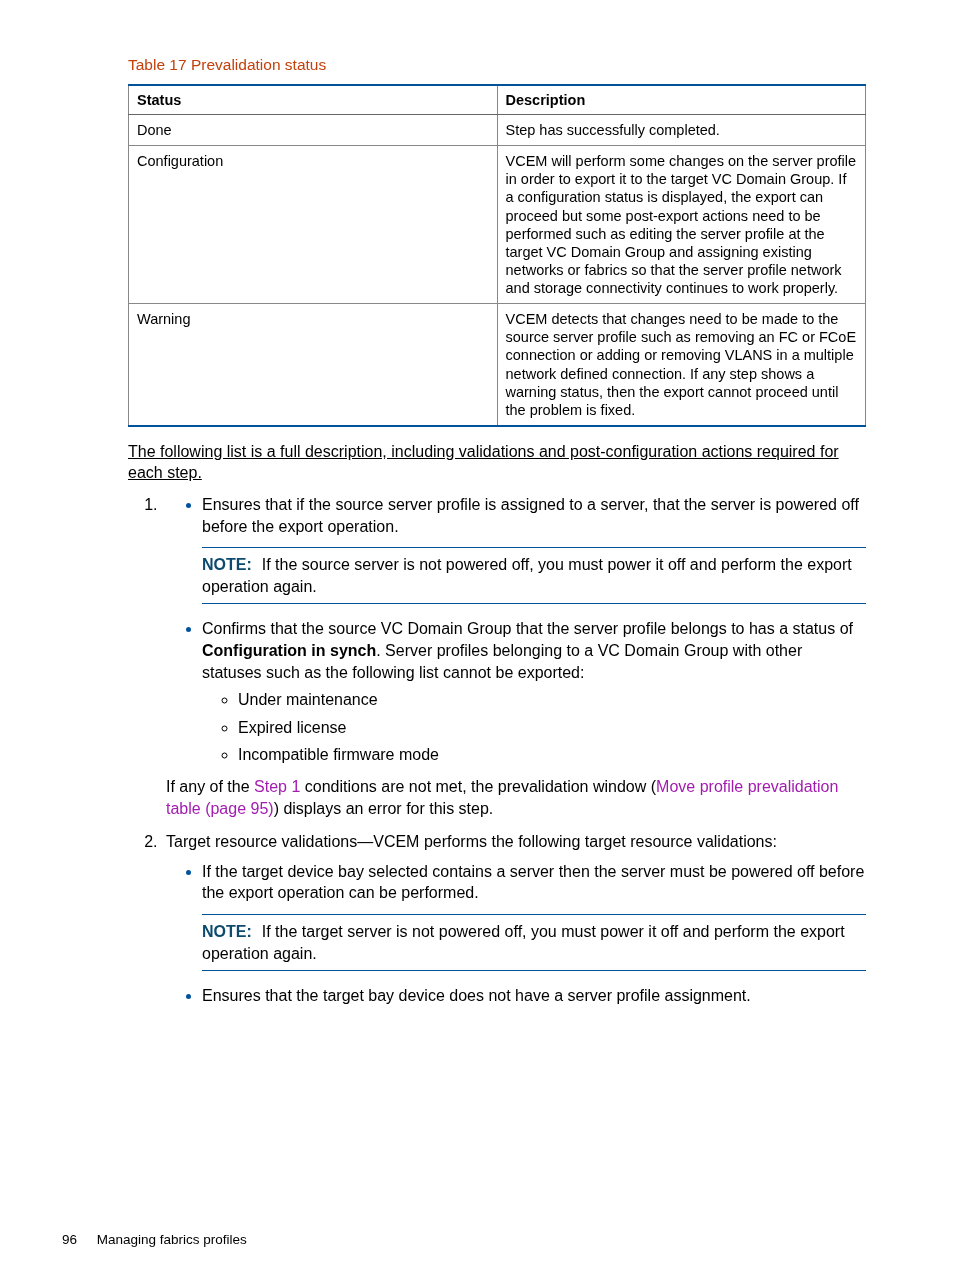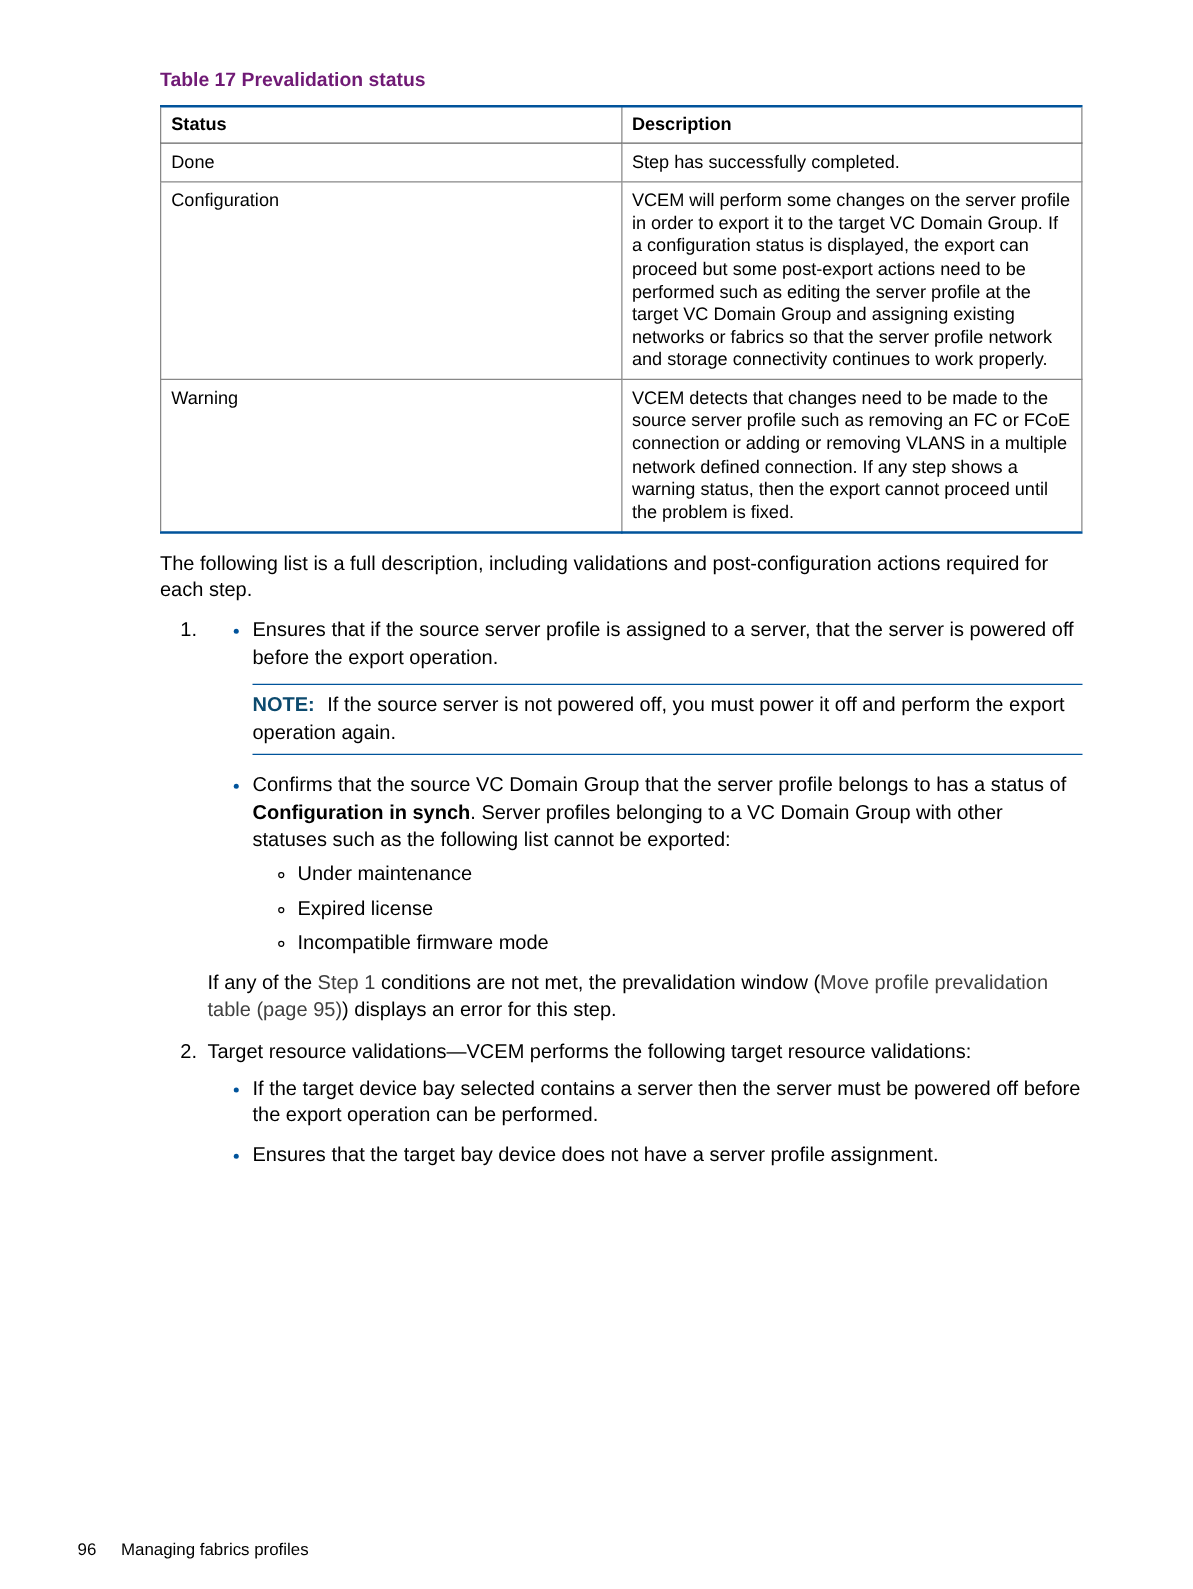--- a/index.html
+++ b/index.html
@@ -12,22 +12,22 @@
     width: 954px;
     height: 1271px;
     position: relative;
     box-sizing: border-box;
   }
   .page {
     padding: 56px 88px 40px 128px;
     box-sizing: border-box;
   }
   .table-title {
-    color: #701a75;
-    font-weight: bold;
+    color: #c2410c;
+    font-weight: normal;
     font-size: 15.5px;
     margin-bottom: 10px;
   }
   table.status-table {
     border-collapse: collapse;
     width: 100%;
     border-top: 2px solid #00539b;
     border-bottom: 2px solid #00539b;
   }
   table.status-table th {
@@ -46,20 +46,21 @@
     border: 1px solid #888;
     vertical-align: top;
     line-height: 1.25;
   }
   table.status-table col.c1 { width: 50%; }
   table.status-table col.c2 { width: 50%; }
   p.body {
     margin: 14px 0 10px 0;
     line-height: 1.35;
     font-size: 16px;
+    text-decoration: underline;
   }
   ol.main-list {
     padding-left: 34px;
     margin: 8px 0;
     font-size: 16px;
     line-height: 1.35;
   }
   ol.main-list > li {
     margin-bottom: 10px;
     padding-left: 4px;
@@ -89,21 +90,21 @@
     padding: 6px 0;
     margin: 10px 0 14px 0;
     line-height: 1.35;
   }
   .note-label {
     color: #0c4a6e;
     font-weight: bold;
     margin-right: 10px;
   }
   .link {
-    color: #404040;
+    color: #a21caf;
   }
   .strong { font-weight: bold; }
   .post-list-para {
     margin: 8px 0 12px 0;
     line-height: 1.35;
   }
   .footer {
     position: absolute;
     bottom: 24px;
     left: 62px;
@@ -169,20 +170,23 @@
       </ul>
       <div class="post-list-para">
         <span>If any of the </span><span class="link">Step 1</span><span> conditions are not met, the prevalidation window (</span><span class="link">Move profile prevalidation table (page 95)</span><span>) displays an error for this step.</span>
       </div>
     </li>
     <li>
       <span>Target resource validations—VCEM performs the following target resource validations:</span>
       <ul class="disc">
         <li>
           <span>If the target device bay selected contains a server then the server must be powered off before the export operation can be performed.</span>
+          <div class="note-box">
+            <span class="note-label">NOTE:</span><span>If the target server is not powered off, you must power it off and perform the export operation again.</span>
+          </div>
         </li>
         <li>Ensures that the target bay device does not have a server profile assignment.</li>
       </ul>
     </li>
   </ol>
 
 </div>
 
 <div class="footer">
   <span class="footer-page">96</span>

